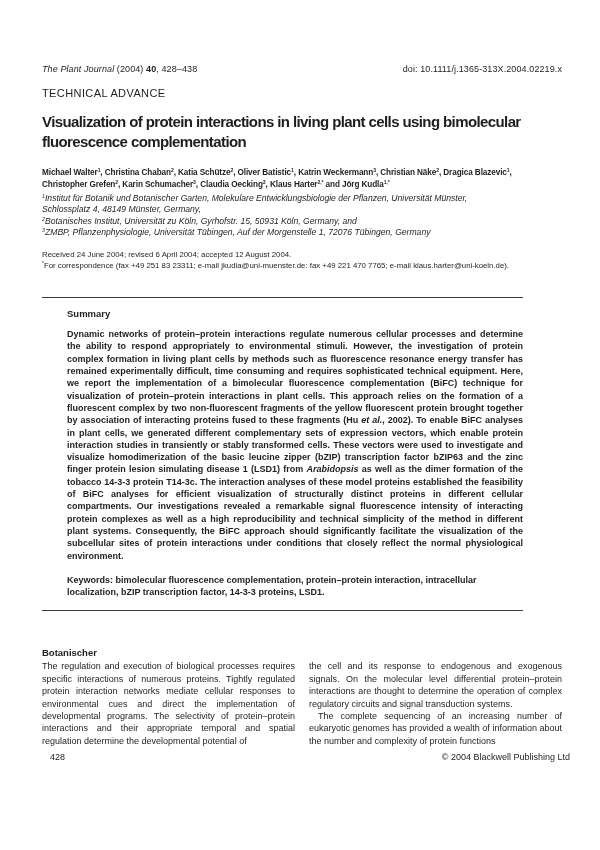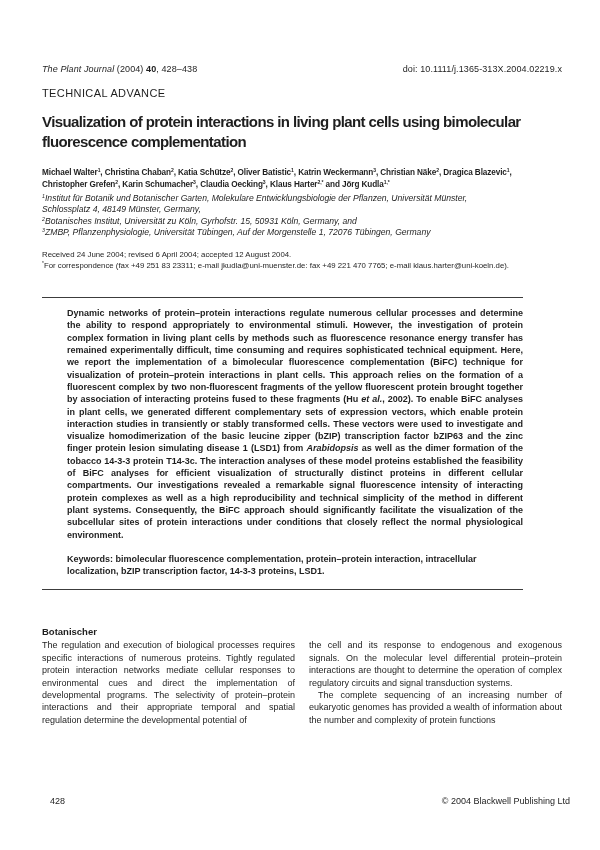--- a/index.html
+++ b/index.html
@@ -119,21 +119,21 @@
   .col {
     width: 253px;
     font-size: 9px;
     line-height: 12.4px;
     text-align: justify;
   }
   .col p { margin: 0; }
   .col .indent-para { text-indent: 9px; }
   .footer-row {
     position: absolute;
-    top: 796px;
+    top: 752px;
     left: 50px;
     width: 520px;
     display: flex;
     justify-content: space-between;
     font-size: 9px;
   }
 </style>
 </head>
 <body>
 
@@ -160,20 +160,21 @@
       <div><sup>2</sup>Botanisches Institut, Universität zu Köln, Gyrhofstr. 15, 50931 Köln, Germany, and</div>
       <div><sup>3</sup>ZMBP, Pflanzenphysiologie, Universität Tübingen, Auf der Morgenstelle 1, 72076 Tübingen, Germany</div>
     </div>
 
     <div class="received-line">Received 24 June 2004; revised 6 April 2004; accepted 12 August 2004.</div>
     <div class="correspondence-line"><sup>*</sup>For correspondence (fax +49 251 83 23311; e-mail jkudla@uni-muenster.de: fax +49 221 470 7765; e-mail klaus.harter@uni-koeln.de).</div>
 
     <hr class="rule rule-top">
 
     <div class="summary-block">
+      <div class="summary-heading">Summary</div>
       <div class="summary-body">Dynamic networks of protein–protein interactions regulate numerous cellular processes and determine the ability to respond appropriately to environmental stimuli. However, the investigation of protein complex formation in living plant cells by methods such as fluorescence resonance energy transfer has remained experimentally difficult, time consuming and requires sophisticated technical equipment. Here, we report the implementation of a bimolecular fluorescence complementation (BiFC) technique for visualization of protein–protein interactions in plant cells. This approach relies on the formation of a fluorescent complex by two non-fluorescent fragments of the yellow fluorescent protein brought together by association of interacting proteins fused to these fragments (Hu <span class="it">et al.</span>, 2002). To enable BiFC analyses in plant cells, we generated different complementary sets of expression vectors, which enable protein interaction studies in transiently or stably transformed cells. These vectors were used to investigate and visualize homodimerization of the basic leucine zipper (bZIP) transcription factor bZIP63 and the zinc finger protein lesion simulating disease 1 (LSD1) from <span class="it">Arabidopsis</span> as well as the dimer formation of the tobacco 14-3-3 protein T14-3c. The interaction analyses of these model proteins established the feasibility of BiFC analyses for efficient visualization of structurally distinct proteins in different cellular compartments. Our investigations revealed a remarkable signal fluorescence intensity of interacting protein complexes as well as a high reproducibility and technical simplicity of the method in different plant systems. Consequently, the BiFC approach should significantly facilitate the visualization of the subcellular sites of protein interactions under conditions that closely reflect the normal physiological environment.</div>
       <div class="keywords">Keywords: bimolecular fluorescence complementation, protein–protein interaction, intracellular localization, bZIP transcription factor, 14-3-3 proteins, LSD1.</div>
     </div>
 
     <hr class="rule rule-bottom">
 
     <div class="intro-heading">Botanischer</div>
 
     <div class="columns">
       <div class="col">

